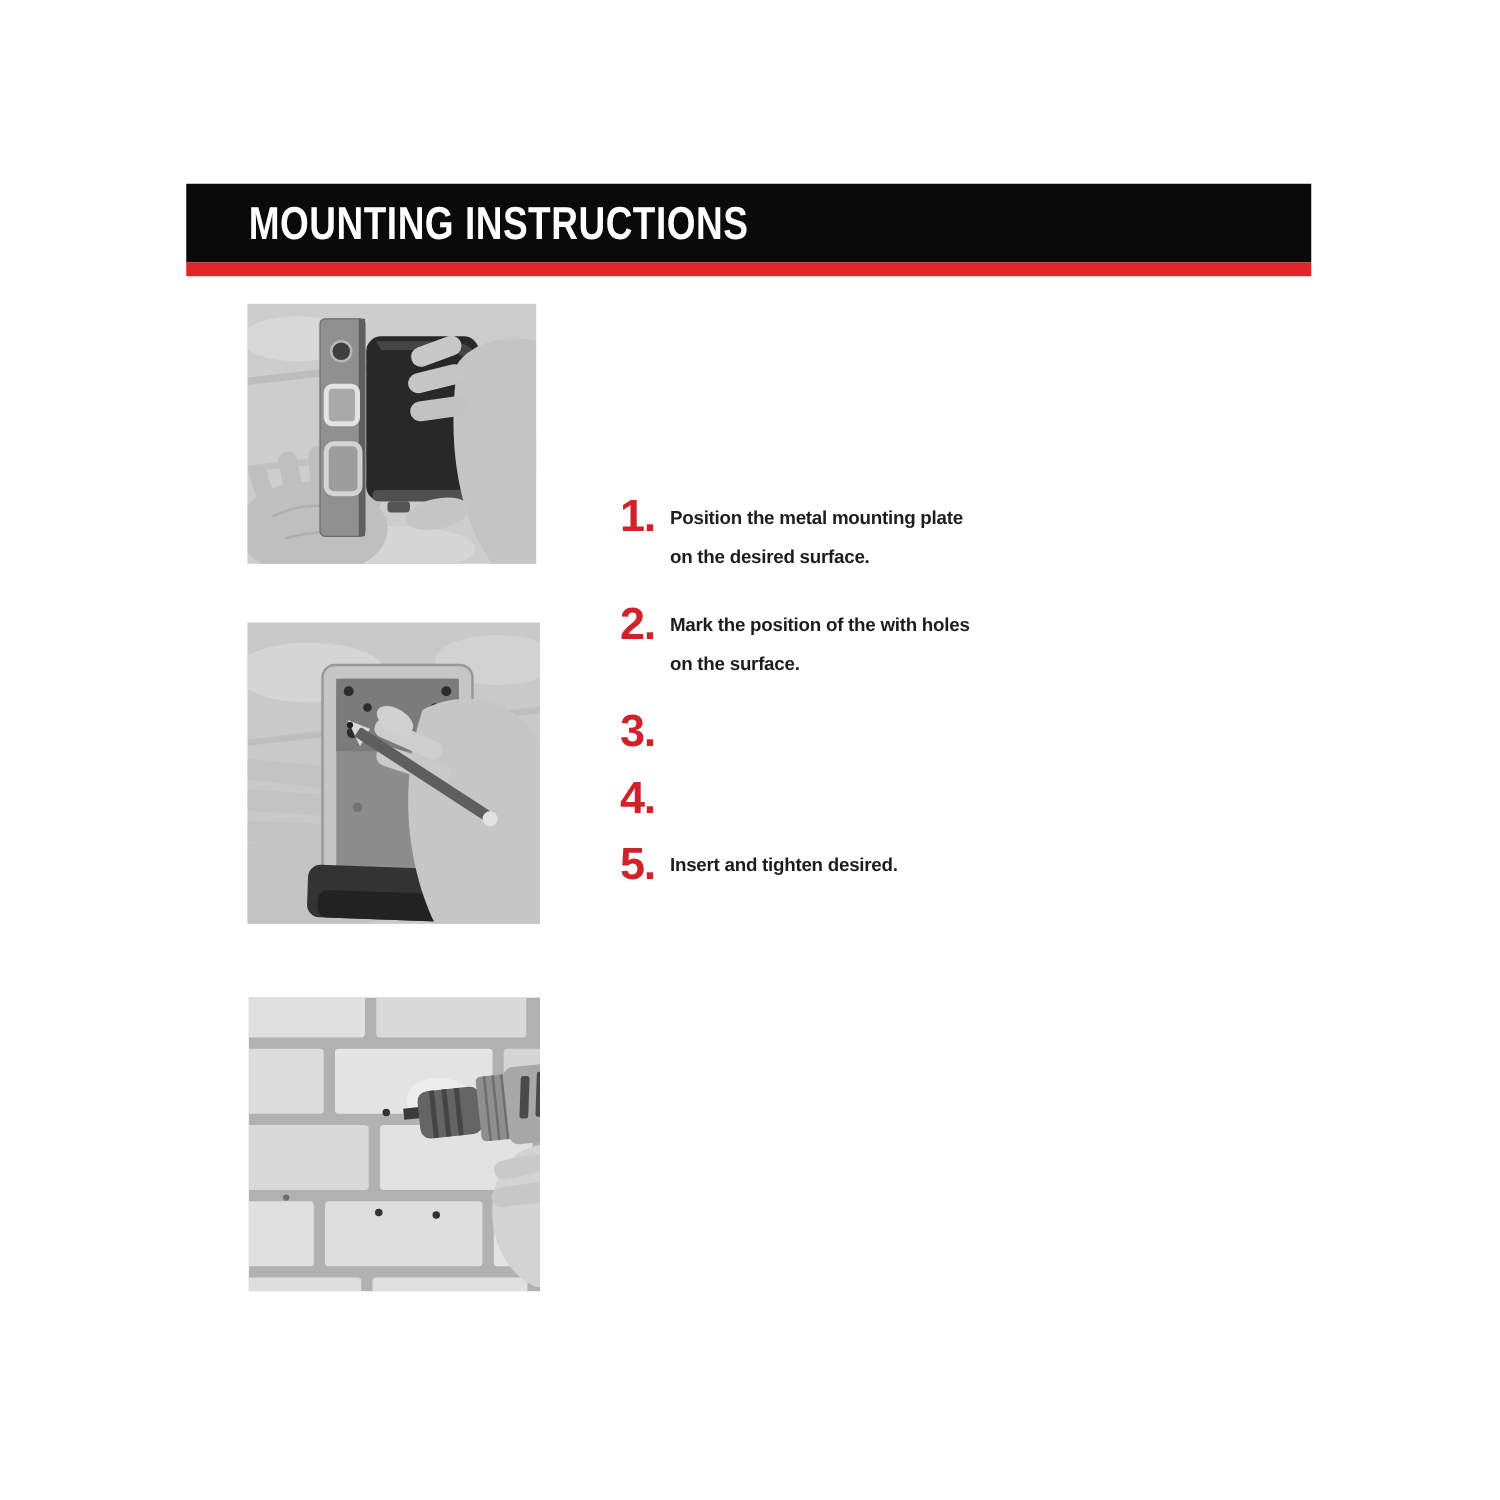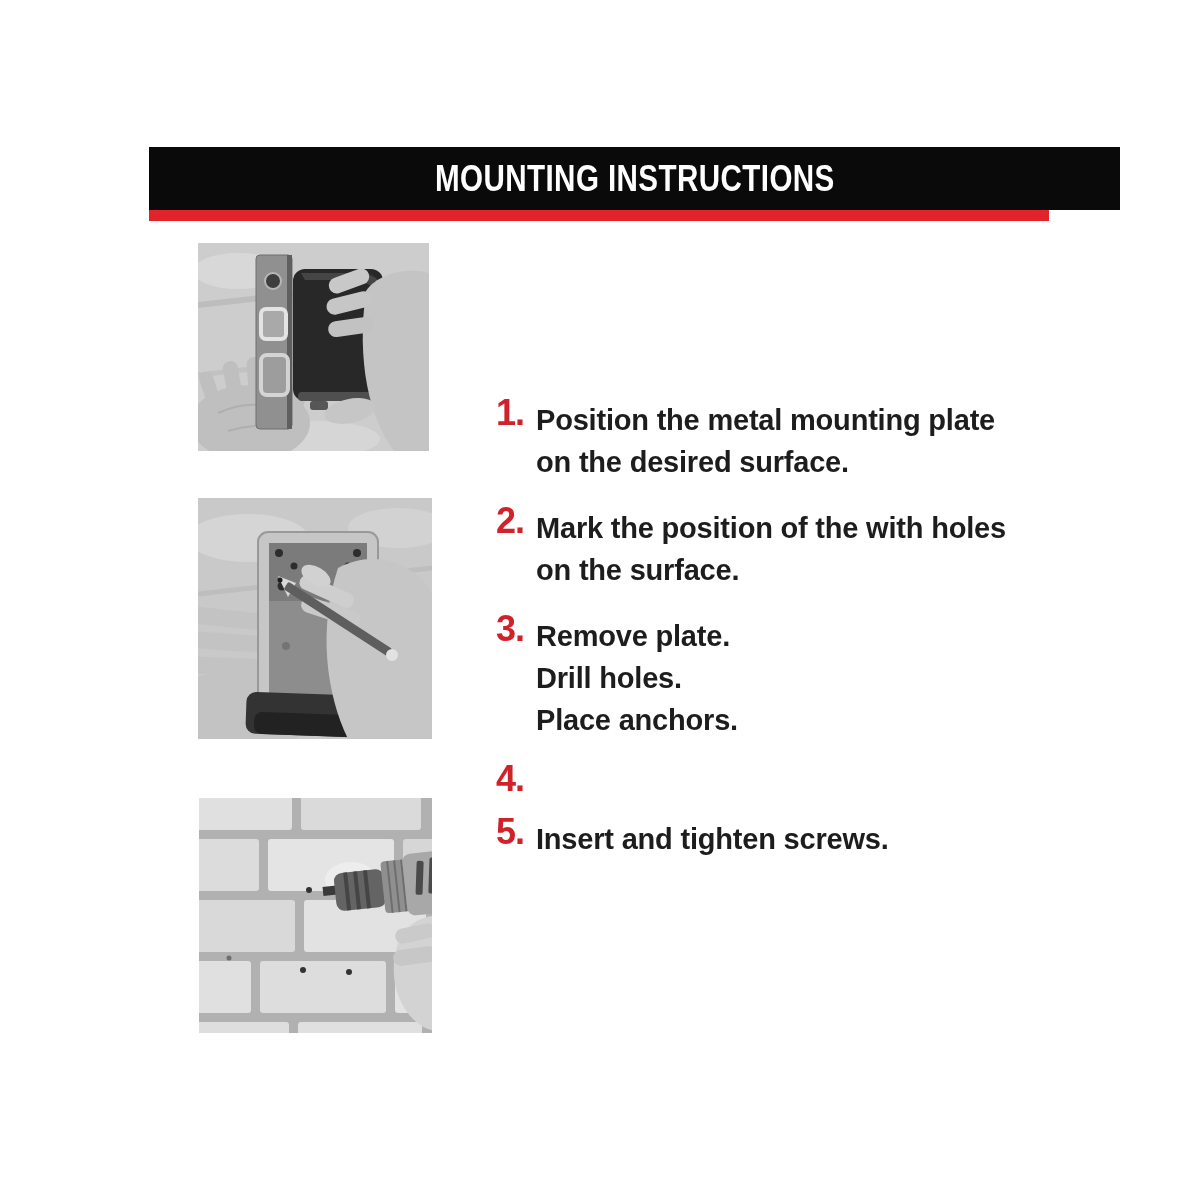--- a/index.html
+++ b/index.html
@@ -4,37 +4,37 @@
 <style>
   :root{
     --page-bg:#ffffff; --header-bg:#0a0a0a; --header-text:#ffffff;
     --accent-red:#e2242a; --number-red:#d0222a; --body-text:#1d1d1d;
   }
   *{margin:0;padding:0;box-sizing:border-box;}
   html,body{background:#fff;}
   body{font-family:"Liberation Sans", sans-serif;}
   #canvas{position:relative;width:1200px;height:1200px;background:var(--page-bg);margin:0 auto;overflow:hidden;}
 
-  .header-bar{position:absolute;left:149px;top:147px;width:971px;height:63px;
-    background:var(--header-bg);display:flex;align-items:center;justify-content:center;}
+  .header-bar{position:absolute;left:149px;top:147px;width:900px;height:63px;
+    background:var(--header-bg);display:flex;align-items:center;justify-content:flex-start;}
   .page-title{color:var(--header-text);font-weight:bold;font-size:37px;white-space:nowrap;
     transform:scaleX(0.8);transform-origin:center;letter-spacing:0.5px;}
   .accent-stripe{position:absolute;left:149px;top:210px;width:900px;height:11px;background:var(--accent-red);}
 
   .photo{position:absolute;overflow:hidden;background:#cecece;}
   #photo1{left:198px;top:243px;width:231px;height:208px;}
   #photo2{left:198px;top:498px;width:234px;height:241px;}
   #photo3{left:199px;top:798px;width:233px;height:235px;}
   .photo svg{display:block;width:100%;height:100%;}
 
   .steps{position:absolute;left:496px;top:399px;width:545px;display:flex;flex-direction:column;gap:24px;}
   .step{display:flex;align-items:flex-start;}
   .step-num{color:var(--number-red);font-weight:bold;font-size:36px;line-height:31px;
     flex:0 0 40px;margin-top:-2px;letter-spacing:-1px;}
-  .step-text{font-weight:bold;font-size:29px;line-height:42px;color:var(--body-text);
+  .step-text{font-weight:bold;font-size:15px;line-height:31px;color:var(--body-text);
     white-space:pre-line;letter-spacing:-0.2px;}
 </style>
 </head>
 <body>
 
 <div id="canvas">
 
   <div class="header-bar">
     <div class="page-title">MOUNTING INSTRUCTIONS</div>
   </div>
@@ -170,26 +170,23 @@
       <span class="step-text">Position the metal mounting plate
 on the desired surface.</span>
     </div>
     <div class="step">
       <span class="step-num">2.</span>
       <span class="step-text">Mark the position of the with holes
 on the surface.</span>
     </div>
     <div class="step">
       <span class="step-num">3.</span>
-      <span class="step-text">Remove plate.
-Drill holes.
-Place anchors.</span>
     </div>
     <div class="step">
       <span class="step-num">4.</span>
     </div>
     <div class="step">
       <span class="step-num">5.</span>
-      <span class="step-text">Insert and tighten screws.</span>
+      <span class="step-text">Insert and tighten desired.</span>
     </div>
   </div>
 
 </div>
 
 </body></html>

